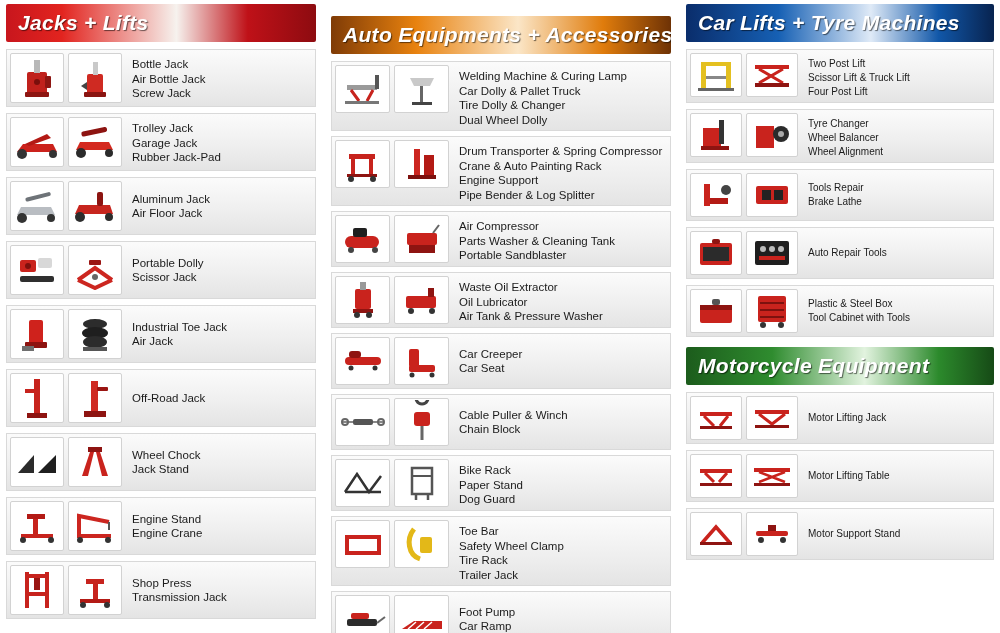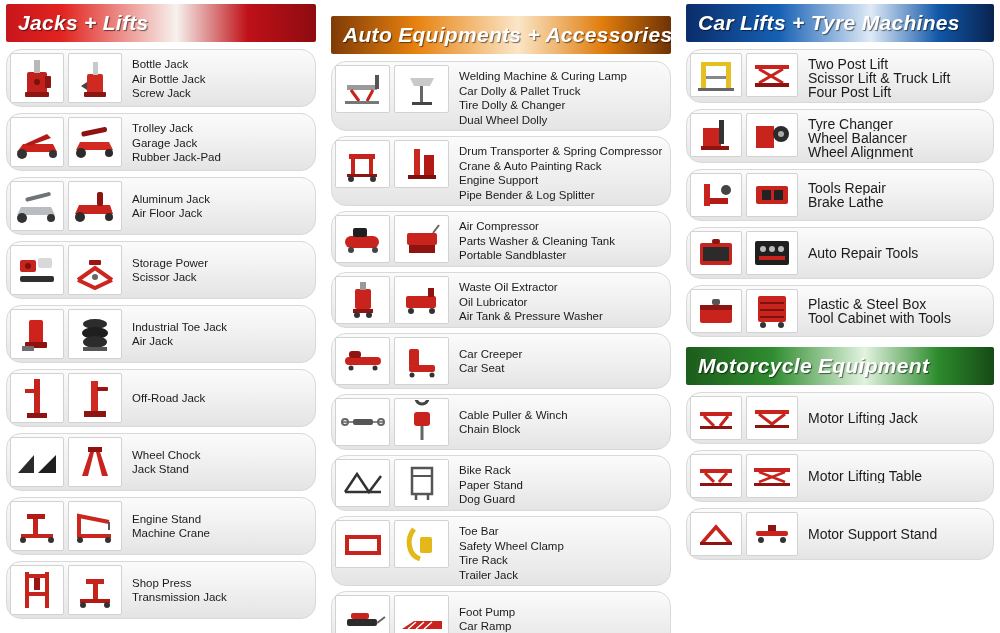--- a/index.html
+++ b/index.html
@@ -49,21 +49,21 @@
   .banner-blue  { background: linear-gradient(90deg, #0a2d6b 0%, #1660b4 30%, #dfeaf7 60%, #1157a8 82%, #08234f 100%); align-items: center; }
   .banner-purple{ background: linear-gradient(90deg, #120a18 0%, #3c1b43 22%, #e8d6ec 55%, #5a2b63 80%, #150c1a 100%); }
   .banner-green { background: linear-gradient(90deg, #1c5c1c 0%, #2f8c2f 28%, #e2f3df 58%, #2c8a2c 82%, #164a16 100%); }
 
   
   .row {
     display: flex;
     align-items: stretch;
     background: linear-gradient(180deg, #fbfbfb 0%, #eeeeee 60%, #e4e4e4 100%);
     border: 1px solid #d9d9d9;
-    border-radius: 15px;
+    border-radius: 0;
     margin-bottom: 6px;
     padding: 3px;
     min-height: 56px;
   }
   .thumbs { display: flex; gap: 4px; flex: 0 0 auto; }
   .thumb {
     width: 54px; height: 50px;
     background: #ffffff;
     border: 1px solid #d2d2d2;
     border-radius: 2px;
@@ -84,21 +84,21 @@
     line-height: 14.5px;
     white-space: nowrap;
     overflow: hidden;
     text-overflow: ellipsis;
   }
   .labels.center { justify-content: center; padding-top: 0; }
 
   
   .col-right .row { min-height: 50px; }
   .col-right .thumb { width: 52px; height: 44px; }
-  .col-right .labels .lbl { font-size: 14px; line-height: 14px; }
+  .col-right .labels .lbl { font-size: 10px; line-height: 14px; }
   .col-mid .thumb { width: 55px; height: 48px; }
   .col-mid .row { min-height: 54px; margin-bottom: 5px; }
   .col-left .row { min-height: 58px; margin-bottom: 6px; }
 </style>
 </head>
 <body>
 
 <div class="page">
 
   <div class="col col-left">
@@ -197,21 +197,21 @@
         <div class="thumb">
           <svg width="46" height="40" viewBox="0 0 46 40">
               <path d="M6 30 L23 18 L40 30" stroke="#cc2620" stroke-width="4" fill="none"></path>
               <path d="M6 30 L23 38 L40 30" stroke="#cc2620" stroke-width="4" fill="none"></path>
               <rect x="17" y="10" width="12" height="5" rx="1" fill="#9a1512"></rect>
               <circle cx="23" cy="27" r="3" fill="#666"></circle>
             </svg>
         </div>
       </div>
       <div class="labels center">
-        <div class="lbl">Storage Power</div>
+        <div class="lbl">Portable Dolly</div>
         <div class="lbl">Scissor Jack</div>
       </div>
     </div>
 
     <div class="row">
       <div class="thumbs">
         <div class="thumb">
           <svg width="40" height="44" viewBox="0 0 40 44">
               <rect x="12" y="8" width="14" height="26" rx="2" fill="#cf221c"></rect>
               <rect x="8" y="30" width="22" height="6" rx="1" fill="#8d1310"></rect>
@@ -293,21 +293,21 @@
               <path d="M8 30 L8 10 L38 16" stroke="#cc2620" stroke-width="4" fill="none"></path>
               <rect x="6" y="28" width="34" height="4" fill="#cc2620"></rect>
               <line x1="38" y1="16" x2="38" y2="24" stroke="#555" stroke-width="2"></line>
               <circle cx="9" cy="34" r="3" fill="#333"></circle>
               <circle cx="37" cy="34" r="3" fill="#333"></circle>
             </svg>
         </div>
       </div>
       <div class="labels center">
         <div class="lbl">Engine Stand</div>
-        <div class="lbl">Machine Crane</div>
+        <div class="lbl">Engine Crane</div>
       </div>
     </div>
 
     <div class="row">
       <div class="thumbs">
         <div class="thumb">
           <svg width="40" height="44" viewBox="0 0 40 44">
               <rect x="8" y="4" width="4" height="36" fill="#c7231d"></rect>
               <rect x="28" y="4" width="4" height="36" fill="#c7231d"></rect>
               <rect x="8" y="6" width="24" height="4" fill="#c7231d"></rect>

